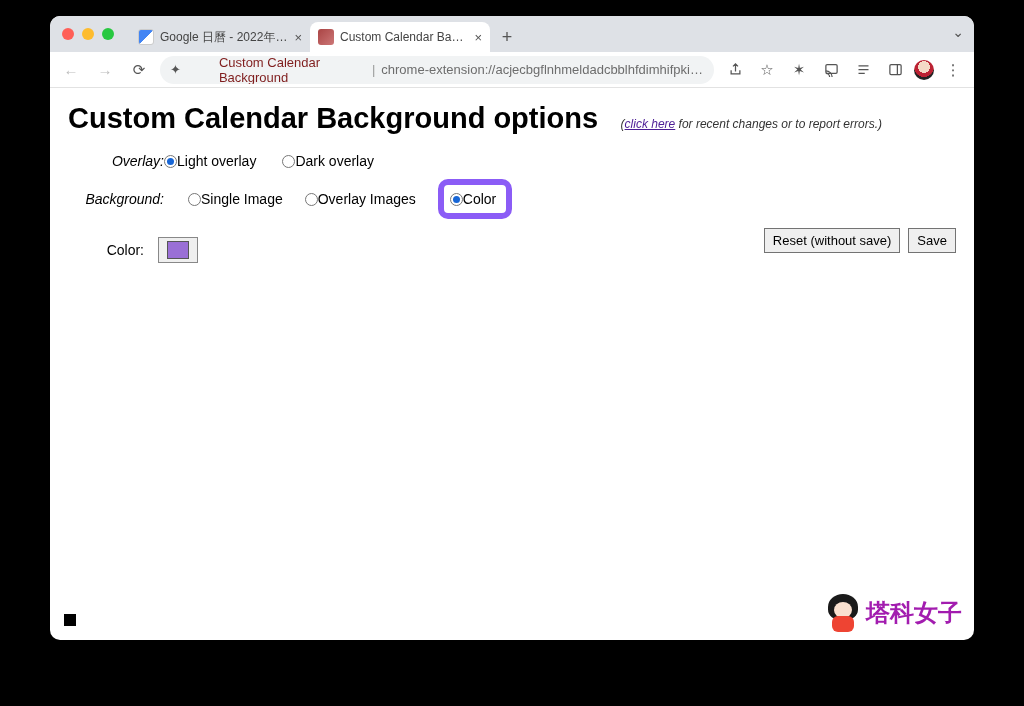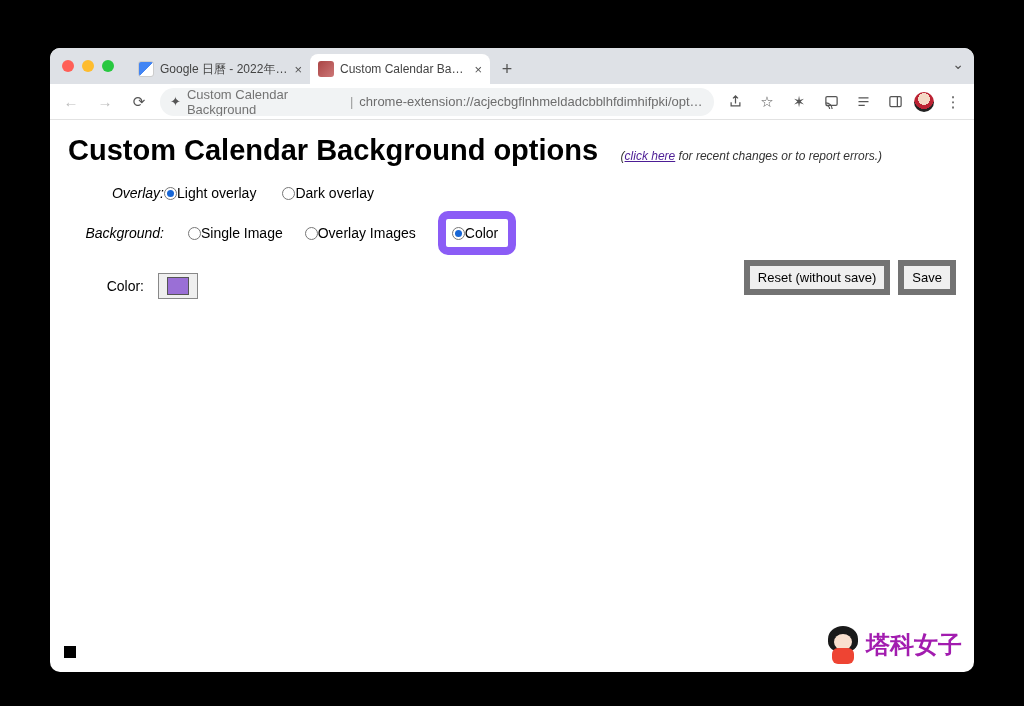--- a/index.html
+++ b/index.html
@@ -8,21 +8,21 @@
     background: #000;
     font-family: Arial, Helvetica, sans-serif;
     width: 1024px;
     height: 706px;
     overflow: hidden;
     position: relative;
   }
   .window {
     position: absolute;
     left: 50px;
-    top: 48px;
+    top: 16px;
     width: 924px;
     height: 624px;
     background: #fff;
     border-radius: 10px;
     box-shadow: 0 8px 30px rgba(0,0,0,.5);
     overflow: hidden;
     display: flex;
     flex-direction: column;
   }
 
@@ -95,21 +95,21 @@
     background:#f1f3f4;
     border-radius:14px;
     display:flex;
     align-items:center;
     padding:0 10px;
     font-size:13px;
     color:#555;
     gap:6px;
     overflow:hidden;
   }
-  .omnibox .ext-name { color:#737373; }
+  .omnibox .ext-name { color:#7f1d1d;margin-left:32px; }
   .omnibox .sep { color:#9a9a9a; }
   .omnibox .url  { color:#6d6d6d; white-space:nowrap; overflow:hidden; text-overflow:ellipsis; }
   .tb-right { display:flex; align-items:center; gap:6px; }
   .avatar {
     width:20px; height:20px; border-radius:50%;
     background: radial-gradient(circle at 50% 35%, #f4d9c6 0 35%, #b23 36% 60%, #222 61% 100%);
   }
 
   
   .page {
@@ -151,21 +151,21 @@
   .radio-item.nogap { margin-right:22px; }
   .radio-dot {
     width:13px;height:13px;border:1px solid #777;border-radius:50%;
     display:flex;align-items:center;justify-content:center;background:#fff;
   }
   .radio-dot.checked::after{
     content:"";width:7px;height:7px;border-radius:50%;background:#1766d6;
   }
 
   .highlight-box {
-    border:8px solid #8b5cf6;
+    border:6px solid #8b5cf6;
     border-radius:10px;
     padding:6px 10px 6px 6px;
     display:flex;align-items:center;
   }
 
   .color-row { margin-top:18px; }
   .color-row .label { width:90px; text-align:right; padding-right:14px; font-style:normal;}
   .swatch-btn {
     width:40px;height:26px;border:1px solid #888;background:#efefef;
     display:flex;align-items:center;justify-content:center;cursor:pointer;
@@ -173,21 +173,21 @@
   .swatch-inner{ width:22px;height:18px;border:1px solid #555;background:#9a6fd6; }
 
   .button-row {
     position:absolute;
     right:18px;
     top:140px;
     display:flex;
     gap:8px;
   }
   .btn {
-    border:6px solid #737373;
+    border:1px solid #737373;
     background:#efefef;
     font-size:13px;
     padding:4px 8px;
     cursor:pointer;
     font-family:inherit;
   }
 
   .small-black-sq{
     position:absolute;left:14px;bottom:14px;width:12px;height:12px;background:#000;
   }

